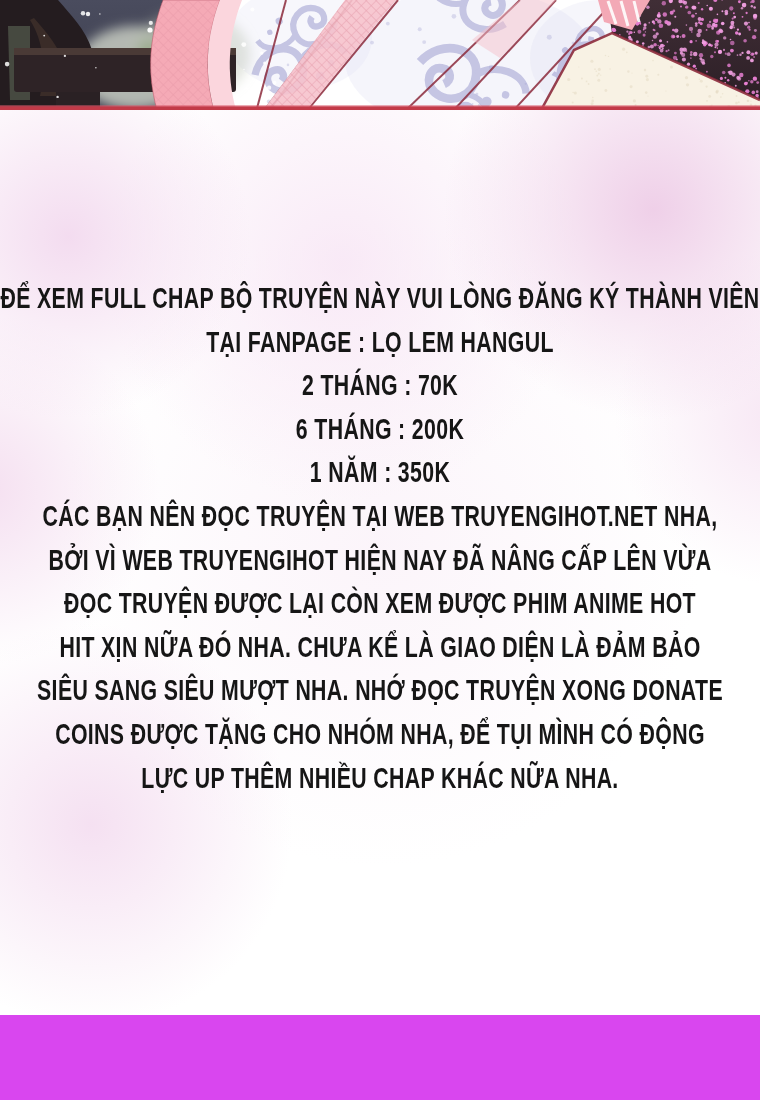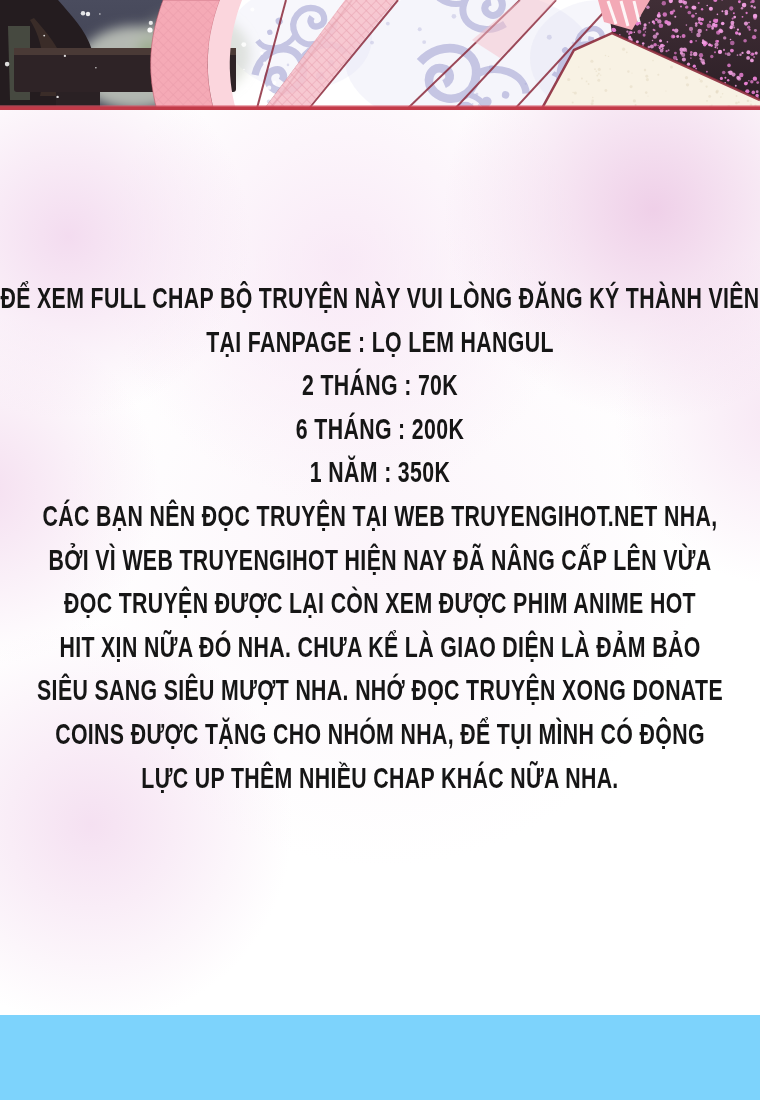--- a/index.html
+++ b/index.html
@@ -1,16 +1,16 @@
 <!DOCTYPE html>
 <html><head>
 <meta charset="utf-8">
 <style>
   html,body{margin:0;padding:0;background:#ffffff;}
-  #page{position:relative;width:760px;height:1100px;overflow:hidden;background:#7dd3fc;
+  #page{position:relative;width:760px;height:1100px;overflow:hidden;background:#d946ef;
         font-family:"Liberation Sans",sans-serif;}
   #art{position:absolute;left:0;top:0;width:760px;height:110px;display:block;}
   #bg-texture{position:absolute;left:0;top:110px;width:760px;height:905px;
     background:
       radial-gradient(circle 300px at 86% 11%, rgba(238,205,231,.95), rgba(238,205,231,0) 70%),
       radial-gradient(circle 260px at 9% 14%,  rgba(242,216,238,.90), rgba(242,216,238,0) 70%),
       radial-gradient(circle 340px at 45% 17%, rgba(247,228,244,.80), rgba(247,228,244,0) 70%),
       radial-gradient(circle 250px at -2% 42%, rgba(243,218,238,.85), rgba(243,218,238,0) 70%),
       radial-gradient(circle 240px at 103% 34%,rgba(245,224,241,.80), rgba(245,224,241,0) 70%),
       radial-gradient(circle 280px at 12% 79%, rgba(243,219,239,.85), rgba(243,219,239,0) 72%),

